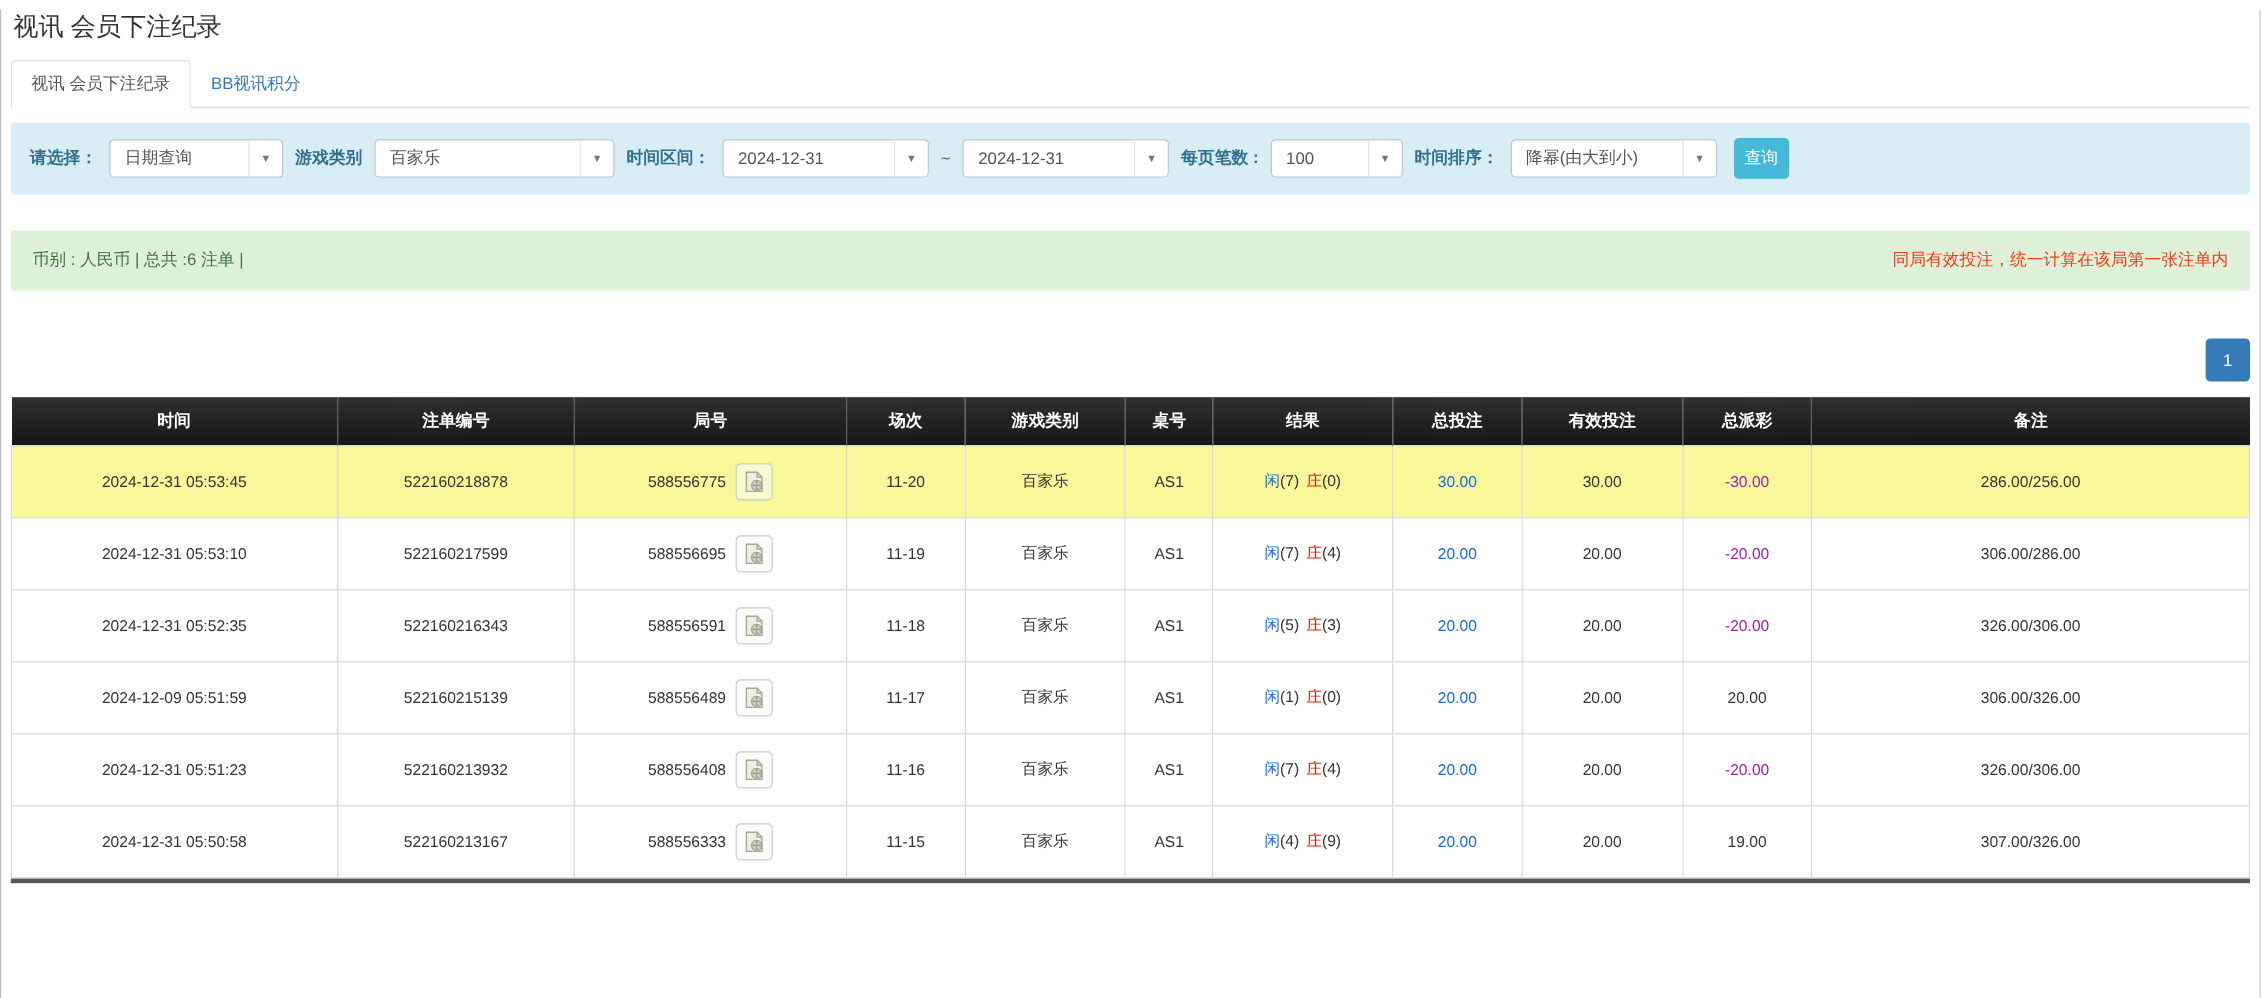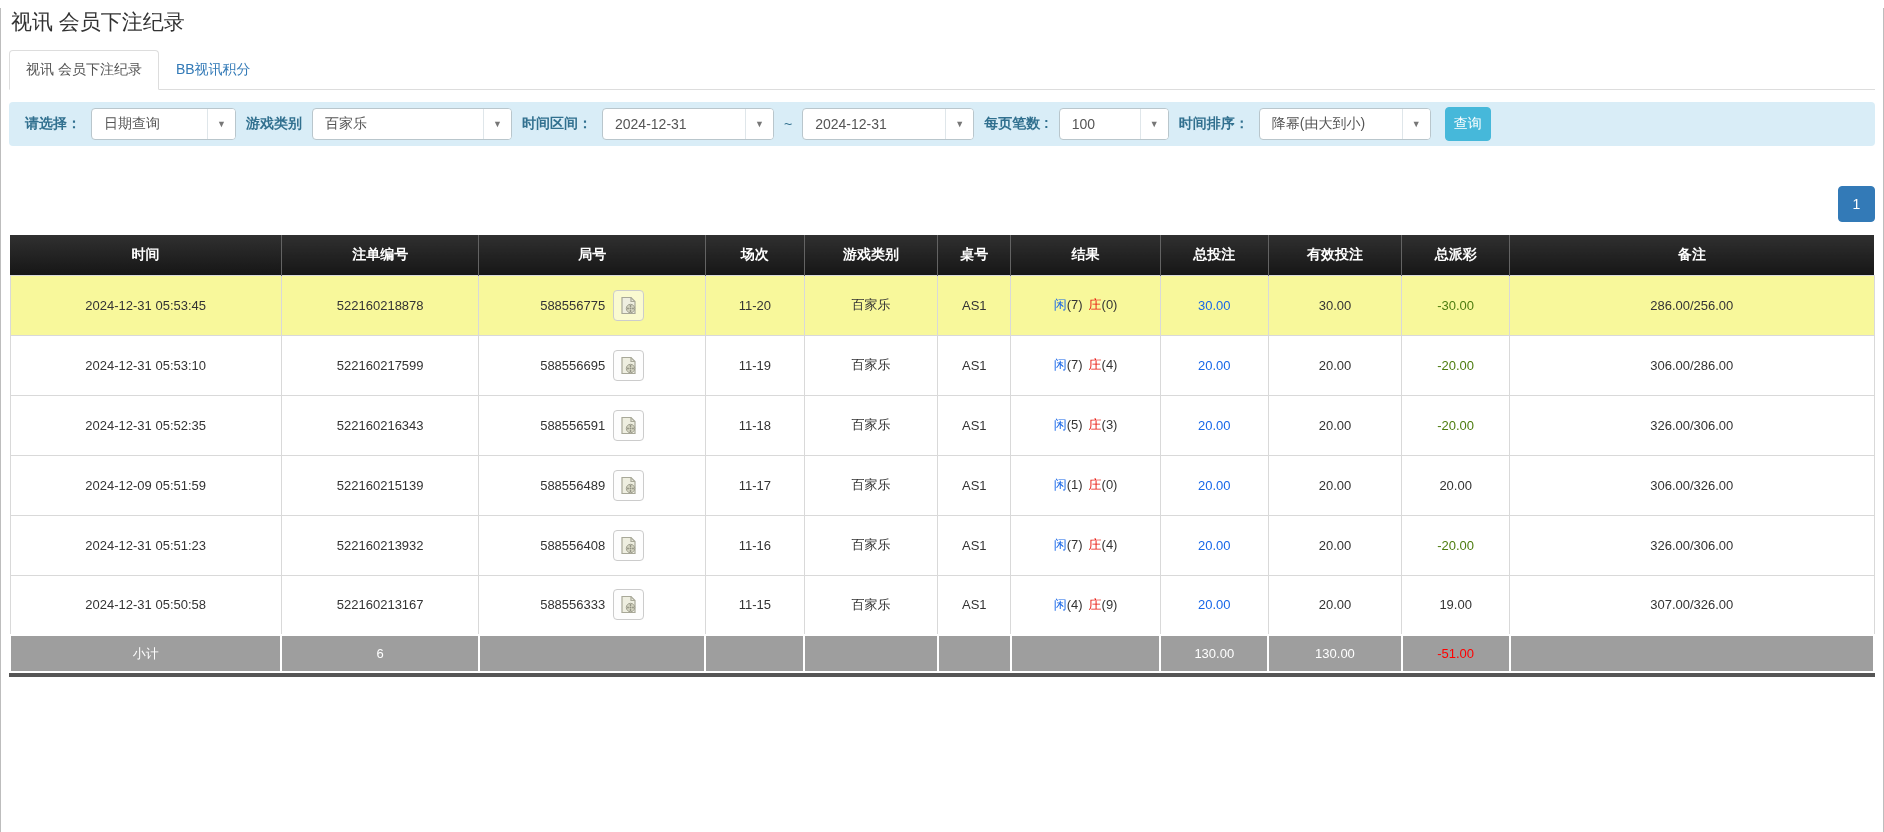--- a/index.html
+++ b/index.html
@@ -22,21 +22,21 @@
   .tab { padding:10px 16px; font-size:14px; margin-bottom:-1px; cursor:pointer; }
   .tab.active {
     background:#fff; border:1px solid #ddd; border-bottom:1px solid #fff;
     border-radius:4px 4px 0 0; color:#555;
   }
   .tab.inactive { color:#337ab7; border:1px solid transparent; }
 
   
   .filter-bar {
     margin-top:12px; background:#d9edf7; border-radius:4px;
-    height:44px; display:flex; align-items:center; gap:10px;
+    height:60px; display:flex; align-items:center; gap:10px;
     padding:0 16px; font-size:14px; white-space:nowrap;
   }
   .f-label { font-weight:bold; color:#31708f; }
   .sel {
     background:#fff; border:1px solid #b9c6cc; border-radius:4px; height:32px;
     display:flex; align-items:center; justify-content:space-between;
     color:#555; cursor:pointer; overflow:hidden;
   }
   .sel .sel-text { padding-left:12px; }
   .sel .arrow {
@@ -74,21 +74,21 @@
     font-size:14px; font-weight:bold; height:40px; border-right:1px solid #636363;
   }
   thead th:last-child { border-right:none; }
   tbody td {
     height:60px; border:1px solid #d9d9d9; font-size:13px; color:#333; background:#fff;
   }
   tr.hl td { background:#f8f89b; }
   td.c-blue { color:#1767e8; }
   .res-p { color:#1767e8; }
   .res-b { color:#e8160c; margin-left:6px; }
-  .neg { color:#4d7c0f; }
+  .neg { color:#a21caf; }
   .round-cell-inner { display:flex; align-items:center; justify-content:center; gap:8px; }
   .replay-btn {
     width:31px; height:31px; border:1px solid #ccc; border-radius:4px;
     background:rgba(252,252,252,.55); display:inline-flex; align-items:center; justify-content:center;
     cursor:pointer; padding:0;
   }
   tfoot td {
     background:#9e9e9e; color:#fff; height:37px; border:2px solid #fff; font-size:13px;
   }
   tfoot td.neg { color:#ff0000; }
@@ -137,20 +137,24 @@
 
     <span class="f-label">时间排序：</span>
     <div class="sel w172">
       <span class="sel-text">降幂(由大到小)</span>
       <span class="arrow">▼</span>
     </div>
 
     <button class="search-btn">查询</button>
   </div>
 
+  <div class="summary-bar">
+    <span class="summary-left">币别 : 人民币 | 总共 :6 注单 |</span>
+    <span class="summary-right">同局有效投注，统一计算在该局第一张注单内</span>
+  </div>
 
   <div class="pager-row">
     <div class="page-btn">1</div>
   </div>
 
   <div class="table-wrap">
   <table>
     <colgroup>
       <col style="width:14.56%">
           <col style="width:10.60%">
@@ -366,31 +370,18 @@
     <td>
       <span class="res-p">闲</span><span>(4)</span><span class="res-b">庄</span><span>(9)</span>
     </td>
     <td class="c-blue">20.00</td>
     <td>20.00</td>
     <td>19.00</td>
     <td>307.00/326.00</td>
   </tr>
 </tbody>
     <tfoot id="rows-foot">
-  <tr>
-    <td>小计</td>
-    <td>6</td>
-    <td></td>
-    <td></td>
-    <td></td>
-    <td></td>
-    <td></td>
-    <td>130.00</td>
-    <td>130.00</td>
-    <td class="neg">-51.00</td>
-    <td></td>
-  </tr>
 
 </tfoot>
   </table>
   </div>
 
 </div>
 
 </body></html>

